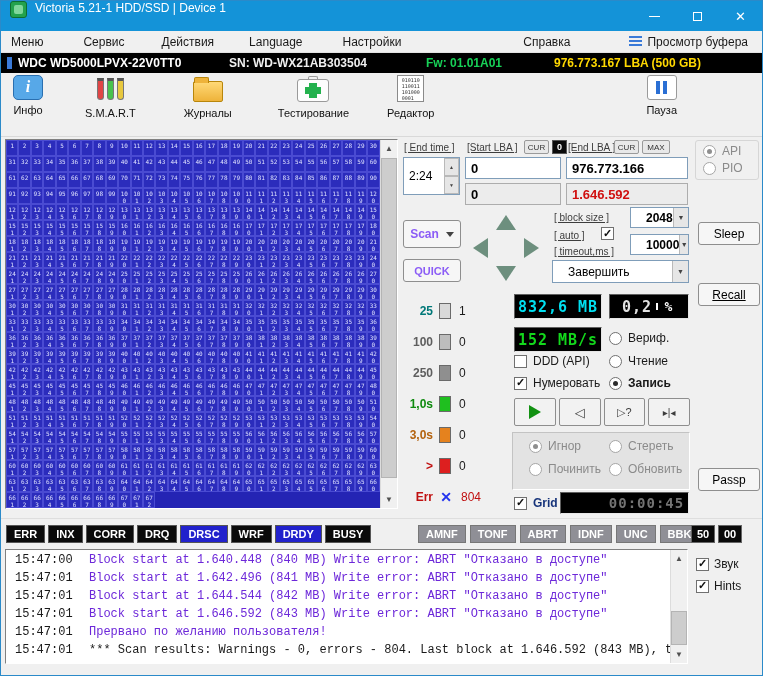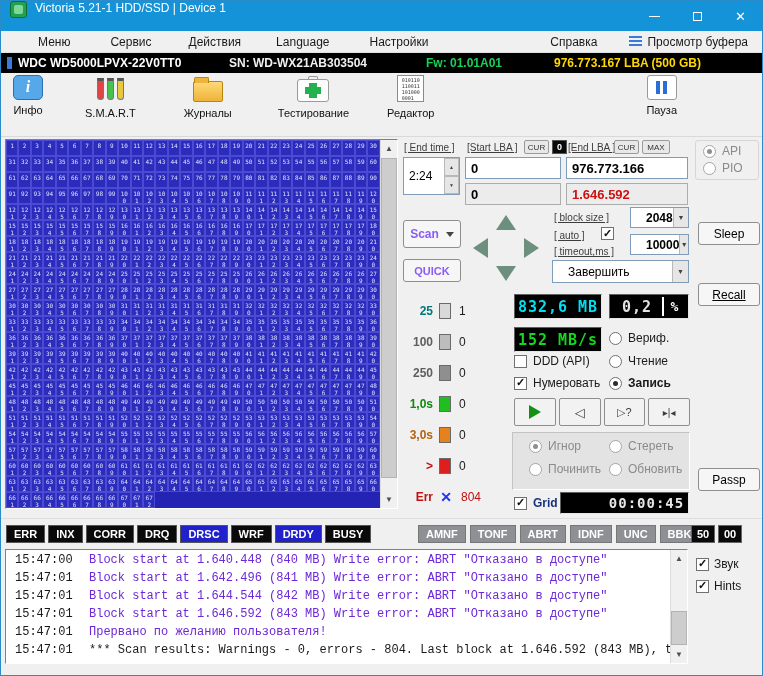--- a/index.html
+++ b/index.html
@@ -18,21 +18,21 @@
   .title-text { color:#fff; font-size:12px; }
   .caption { margin-left:auto; display:flex; height:30px; }
   .cap { width:43px; height:30px; display:flex; align-items:center; justify-content:center; color:#fff; }
   .g-min { width:11px; height:1px; background:#fff; }
   .g-max { width:9px; height:9px; border:1px solid #fff; }
   .g-close { font-size:13px; line-height:1; }
 
   
   .menubar { position:absolute; left:0; top:30px; width:100%; height:22px; background:#f0f0f0;
              display:flex; align-items:center; font-size:12px; color:#1a1a1a;
-             border-bottom:1px solid #e2e2e2;padding-left:27px; }
+             border-bottom:1px solid #e2e2e2; }
   .menu-items { display:flex; align-items:center; }
   .menu-item { cursor:default; }
   .mi-0 { margin-left:10px; }
   .mi-1 { margin-left:40px; }
   .mi-2 { margin-left:37px; }
   .mi-3 { margin-left:35px; }
   .mi-4 { margin-left:40px; }
   .mi-5 { margin-left:122px; }
   .buffer-view { margin-left:auto; margin-right:14px; display:flex; align-items:center; gap:5px; }
   .buf-icon { width:13px; height:11px; display:inline-block;
@@ -137,22 +137,22 @@
   .radio.dis.sel::after { background:#8f8f8f; }
   .ctl-row { display:flex; align-items:center; gap:6px; font-size:12px; color:#1a1a1a; }
   .ctl-row.dis { color:#8b8b8b; }
 
   
   .disp { background:#000; border:1px solid; border-color:#5f5f5f #e6e6e6 #e6e6e6 #5f5f5f;
           display:flex; align-items:center; justify-content:center;
           font-family:"DejaVu Sans Mono",monospace; font-weight:bold; font-size:15px; letter-spacing:1px; }
   .disp.cyan { color:#00dff0; }
   .disp.green { color:#13d81c; }
-  .disp.timer { color:#e5e5e5; font-size:14px;padding-left:44px; }
-  .pct { padding:2px; }
+  .disp.timer { color:#737373; font-size:14px;padding-left:44px; }
+  .pct { padding:8px; }
   .pct .val { flex:1; color:#e3e3e3; text-align:center; }
   .pct .sign { width:24px; align-self:stretch; display:flex; align-items:center; justify-content:center;
                color:#fff; border-left:2px solid #fff; font-size:13px; }
 
   
   .pad { position:absolute; left:462px; top:204px; width:86px; height:86px; }
   .tri { position:absolute; width:0; height:0; }
   .tri.up    { left:33px; top:10px;    border-left:10px solid transparent; border-right:10px solid transparent; border-bottom:15px solid #6d8f7e; }
   .tri.down  { left:33px; bottom:10px; border-left:10px solid transparent; border-right:10px solid transparent; border-top:15px solid #6d8f7e; }
   .tri.left  { left:10px; top:33px;    border-top:10px solid transparent; border-bottom:10px solid transparent; border-right:15px solid #6d8f7e; }

